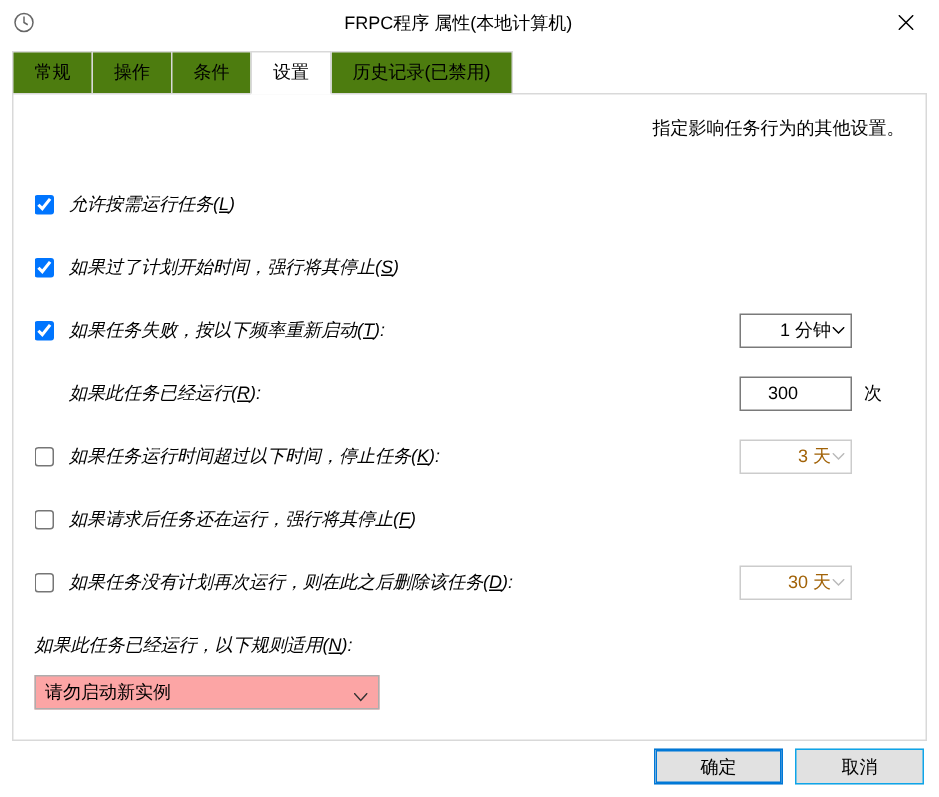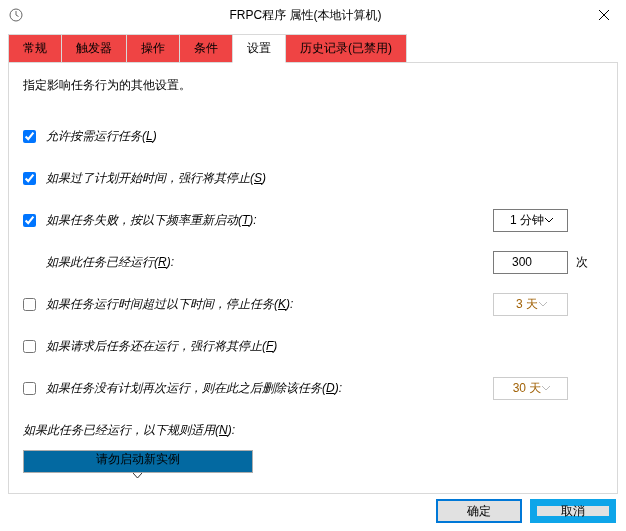--- a/index.html
+++ b/index.html
@@ -2,39 +2,39 @@
 <html><head>
 <meta charset="utf-8">
 <style>
   * { box-sizing: border-box; margin: 0; padding: 0; }
   body { width: 626px; height: 531px; background: #fff; font-family: "Microsoft YaHei", "Segoe UI", sans-serif; font-size: 12px; color: #000; overflow: hidden; }
   .titlebar { display: flex; align-items: center; height: 30px; padding: 0 0 0 8px; background: #fff; }
   .titlebar-icon { width: 16px; height: 16px; margin-right: 6px; display: flex; align-items: center; justify-content: center; }
   .titlebar-title { flex: 1; font-size: 12px; text-align: center; }
   .titlebar-close { width: 45px; height: 30px; display: flex; align-items: center; justify-content: center; cursor: pointer; }
   .tabs { display: flex; margin: 4px 8px 0 8px; position: relative; }
-  .tab { padding: 5px 14px; border: 1px solid #d9d9d9; border-bottom: none; background: #ef4444; margin-right: -1px; cursor: pointer; position: relative; z-index: 1; font-size: 12px; }
+  .tab { padding: 5px 14px; border: 1px solid #d9d9d9; border-bottom: none; background: #4d7c0f; margin-right: -1px; cursor: pointer; position: relative; z-index: 1; font-size: 12px; }
   .tab.active { background: #fff; z-index: 3; border-bottom: 1px solid #fff; margin-bottom: -1px; }
   .tab-panel { margin: 0 8px 8px 8px; border: 1px solid #d9d9d9; padding: 14px 14px 10px 14px; height: 432px; position: relative; }
-  .desc { margin-bottom: 24px; }
+  .desc { margin-bottom: 24px; text-align: right; }
   .row { display: flex; align-items: center; margin-bottom: 18px; min-height: 24px; }
   .checkbox { width: 13px; height: 13px; margin-right: 10px; }
   .label-text { flex: 0 0 auto; font-style: italic; }
   .label-text u { text-decoration: underline; }
   .controls-col { margin-left: auto; display: flex; align-items: center; gap: 8px; width: 110px; }
-  .select { height: 23px; border: 1px solid #7a7a7a; background: #fff; font-size: 12px; font-family: inherit; position: relative; display: flex; align-items: center; justify-content: center; padding: 0 4px 0 6px; width: 75px; cursor: pointer; }
+  .select { height: 23px; border: 1px solid #7a7a7a; background: #fff; font-size: 12px; font-family: inherit; position: relative; display: flex; align-items: center; justify-content: flex-end; padding: 0 4px 0 6px; width: 75px; cursor: pointer; }
   .select.disabled { border-color: #cccccc; color: #a16207; background: #fff; cursor: default; }
   .select .chev { width: 9px; height: 9px; display: flex; align-items: center; justify-content: center; }
   .textinput { height: 23px; width: 75px; border: 1px solid #7a7a7a; padding: 0 18px; font-size: 12px; font-family: inherit; }
   .sublabel { font-size: 12px; }
   .indent { padding-left: 23px; }
-  .rule-select { width: 230px; height: 23px; border: 1px solid #adadad; background: #0369a1; font-size: 12px; font-family: inherit; display: flex; align-items: center; justify-content: space-between; padding: 0 6px; cursor: pointer; margin-top: 8px; flex-direction: column; }
+  .rule-select { width: 230px; height: 23px; border: 1px solid #adadad; background: #fca5a5; font-size: 12px; font-family: inherit; display: flex; align-items: center; justify-content: space-between; padding: 0 6px; cursor: pointer; margin-top: 8px; }
   .rule-select .chev { width: 10px; height: 10px; }
   .button-bar { position: absolute; right: 10px; bottom: 8px; display: flex; gap: 8px; }
-  .btn { width: 86px; height: 24px; background: #e1e1e1; border: 7px solid #0ea5e9; font-size: 12px; font-family: inherit; cursor: pointer; display: flex; align-items: center; justify-content: center; }
+  .btn { width: 86px; height: 24px; background: #e1e1e1; border: 1px solid #0ea5e9; font-size: 12px; font-family: inherit; cursor: pointer; display: flex; align-items: center; justify-content: center; }
   .btn.primary { border: 1px solid #0078d7; box-shadow: inset 0 0 0 1px #0078d7; text-align: center; }
   .spacer { height: 6px; }
 </style>
 </head>
 <body>
 
 <div class="titlebar">
   <span class="titlebar-icon">
     <svg width="14" height="14" viewBox="0 0 14 14">
         <circle cx="7" cy="7" r="6" fill="none" stroke="#666" stroke-width="1"></circle>
@@ -44,21 +44,20 @@
   <span class="titlebar-title">FRPC程序 属性(本地计算机)</span>
   <div class="titlebar-close">
     <svg width="10" height="10" viewBox="0 0 10 10">
         <path d="M0 0 L10 10 M10 0 L0 10" stroke="#000" stroke-width="1"></path>
       </svg>
   </div>
 </div>
 
 <div class="tabs">
   <div class="tab">常规</div>
-  <div class="tab">触发器</div>
   <div class="tab">操作</div>
   <div class="tab">条件</div>
   <div class="tab active">设置</div>
   <div class="tab">历史记录(已禁用)</div>
 </div>
 
 <div class="tab-panel">
   <div class="desc">指定影响任务行为的其他设置。</div>
 
   <div class="spacer"></div>

